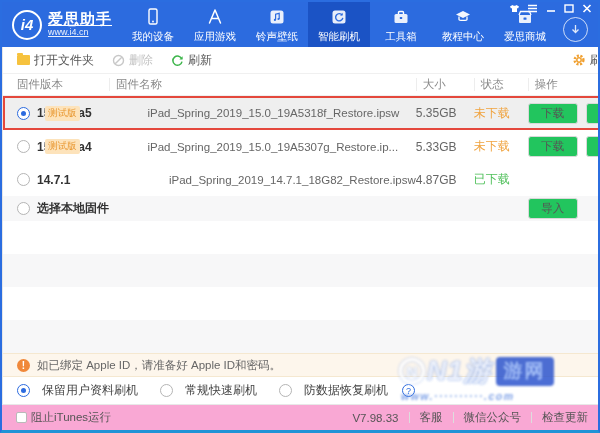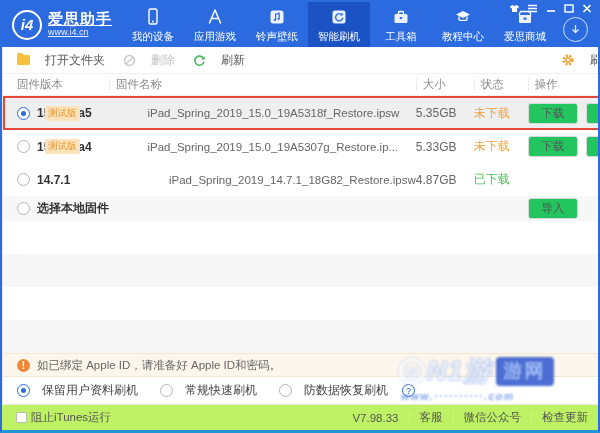--- a/index.html
+++ b/index.html
@@ -30,21 +30,21 @@
   .main { flex:1; display:flex; flex-direction:column; background:#fff; position:relative; }
   
   .conn-status { padding:7px 8px 6px 8px; font-size:10.5px; color:#666; border-bottom:1px solid #efefef; white-space:nowrap; }
   .side-group-title { display:flex; align-items:center; gap:6px; padding:8px 0 4px 18px; color:#333; }
   .side-item { padding:5px 0 5px 38px; cursor:pointer; color:#444; position:relative; }
   .side-item.active { background:#e9f1fe; color:#2c6bdf; }
   .side-item.active::before { content:""; position:absolute; left:0; top:0; bottom:0; width:3px; background:#2c6bdf; }
   .checkbox { width:11px; height:11px; border:1px solid #b9b9b9; border-radius:2px; background:#fff; display:inline-block; margin-right:4px; vertical-align:-1px; }
   
   .toolbar { height:27px; display:flex; align-items:center; gap:18px; padding:0 12px 0 14px; border-bottom:1px solid #f0f0f0; font-size:12px; color:#555; }
-  .tool { display:flex; align-items:center; gap:15px; cursor:pointer;text-align:center; }
+  .tool { display:flex; align-items:center; gap:4px; cursor:pointer;text-align:center; }
   .tool.disabled { color:#c3c3c3; cursor:default; }
   .tool.right { margin-left:auto; color:#555; }
   .folder-ic { position:relative; width:13px; height:10px; background:#f6c23e; border-radius:1px; }
   .folder-ic::before { content:""; position:absolute; top:-2px; left:0; width:6px; height:2px; background:#f6c23e; border-radius:1px 1px 0 0; }
   
   .thead { height:22px; display:flex; align-items:center; font-size:11.5px; color:#8a8a8a; border-bottom:1px solid #f0f0f0; }
   .thead .c { padding-left:6px; border-left:1px solid #ededed; height:13px; line-height:13px; }
   .thead .c:first-child { border-left:none; padding-left:14px; }
   .col-ver { width:106px; }
   .col-name { flex:1; }
@@ -69,21 +69,21 @@
   .radio.on { border-color:#2c6bdf; }
   .radio.on::after { content:""; position:absolute; left:3px; top:3px; width:5px; height:5px; border-radius:50%; background:#2c6bdf; }
   .empty-rows .trow { height:33px; }
   
   .notice { height:24px; background:#fdf6ec; border-top:1px solid #f5e8d0; border-bottom:1px solid #f5e8d0; display:flex; align-items:center; padding:0 10px 0 14px; font-size:11.5px; color:#666; }
   .warn-ic { width:13px; height:13px; border-radius:50%; background:#f0883a; color:#fff; font-weight:bold; font-size:10px; display:flex; align-items:center; justify-content:center; margin-right:7px; flex:none; }
   .options { height:27px; display:flex; align-items:center; gap:22px; padding-left:14px; font-size:12px; color:#444; }
   .opt { display:flex; align-items:center; gap:12px; cursor:pointer; }
   .help-ic { width:13px; height:13px; border:1px solid #2c6bdf; color:#2c6bdf; border-radius:50%; font-size:9px; display:flex; align-items:center; justify-content:center; margin-left:2px; }
   
-  .footer { height:26px; border-top:1px solid #e8e8e8; display:flex; align-items:center; font-size:11.5px; color:#555; background:#bef264; }
+  .footer { height:26px; border-top:1px solid #e8e8e8; display:flex; align-items:center; font-size:11.5px; color:#555; background:#f9a8d4; }
   .footer-left { width:113px; padding-left:14px; display:flex; align-items:center; }
   .footer-right { margin-left:auto; display:flex; align-items:center; padding-right:10px; }
   .footer-right .sep { width:1px; height:11px; background:#ddd; margin:0 10px; }
   .flink { cursor:pointer; color:#555; }
   
   .watermark { position:absolute; right:3px; bottom:22px; width:196px; height:54px; pointer-events:none; z-index:9; filter:blur(1.1px); opacity:.92; }
   .wm-row { display:flex; align-items:center; height:34px; }
   .wm-logo { width:26px; height:26px; border:3px solid rgba(255,255,255,.9); color:rgba(255,255,255,.95); text-shadow:0 0 2px #6d95e4; border-radius:50%; font-weight:900; font-size:15px; display:flex; align-items:center; justify-content:center; box-shadow:0 0 2px #6d95e4, inset 0 0 2px #6d95e4; }
   .wm-big { font-size:27px; font-weight:900; font-style:italic; color:rgba(255,255,255,.88); text-shadow:0 0 2px #5d88e0, 0 0 1px #5d88e0; letter-spacing:1px; margin-left:2px; }
   .wm-tag { margin-left:4px; background:rgba(44,85,205,.92); color:rgba(160,190,250,.95); font-weight:900; font-size:19px; padding:1px 8px 2px 8px; border-radius:4px; letter-spacing:2px; }

